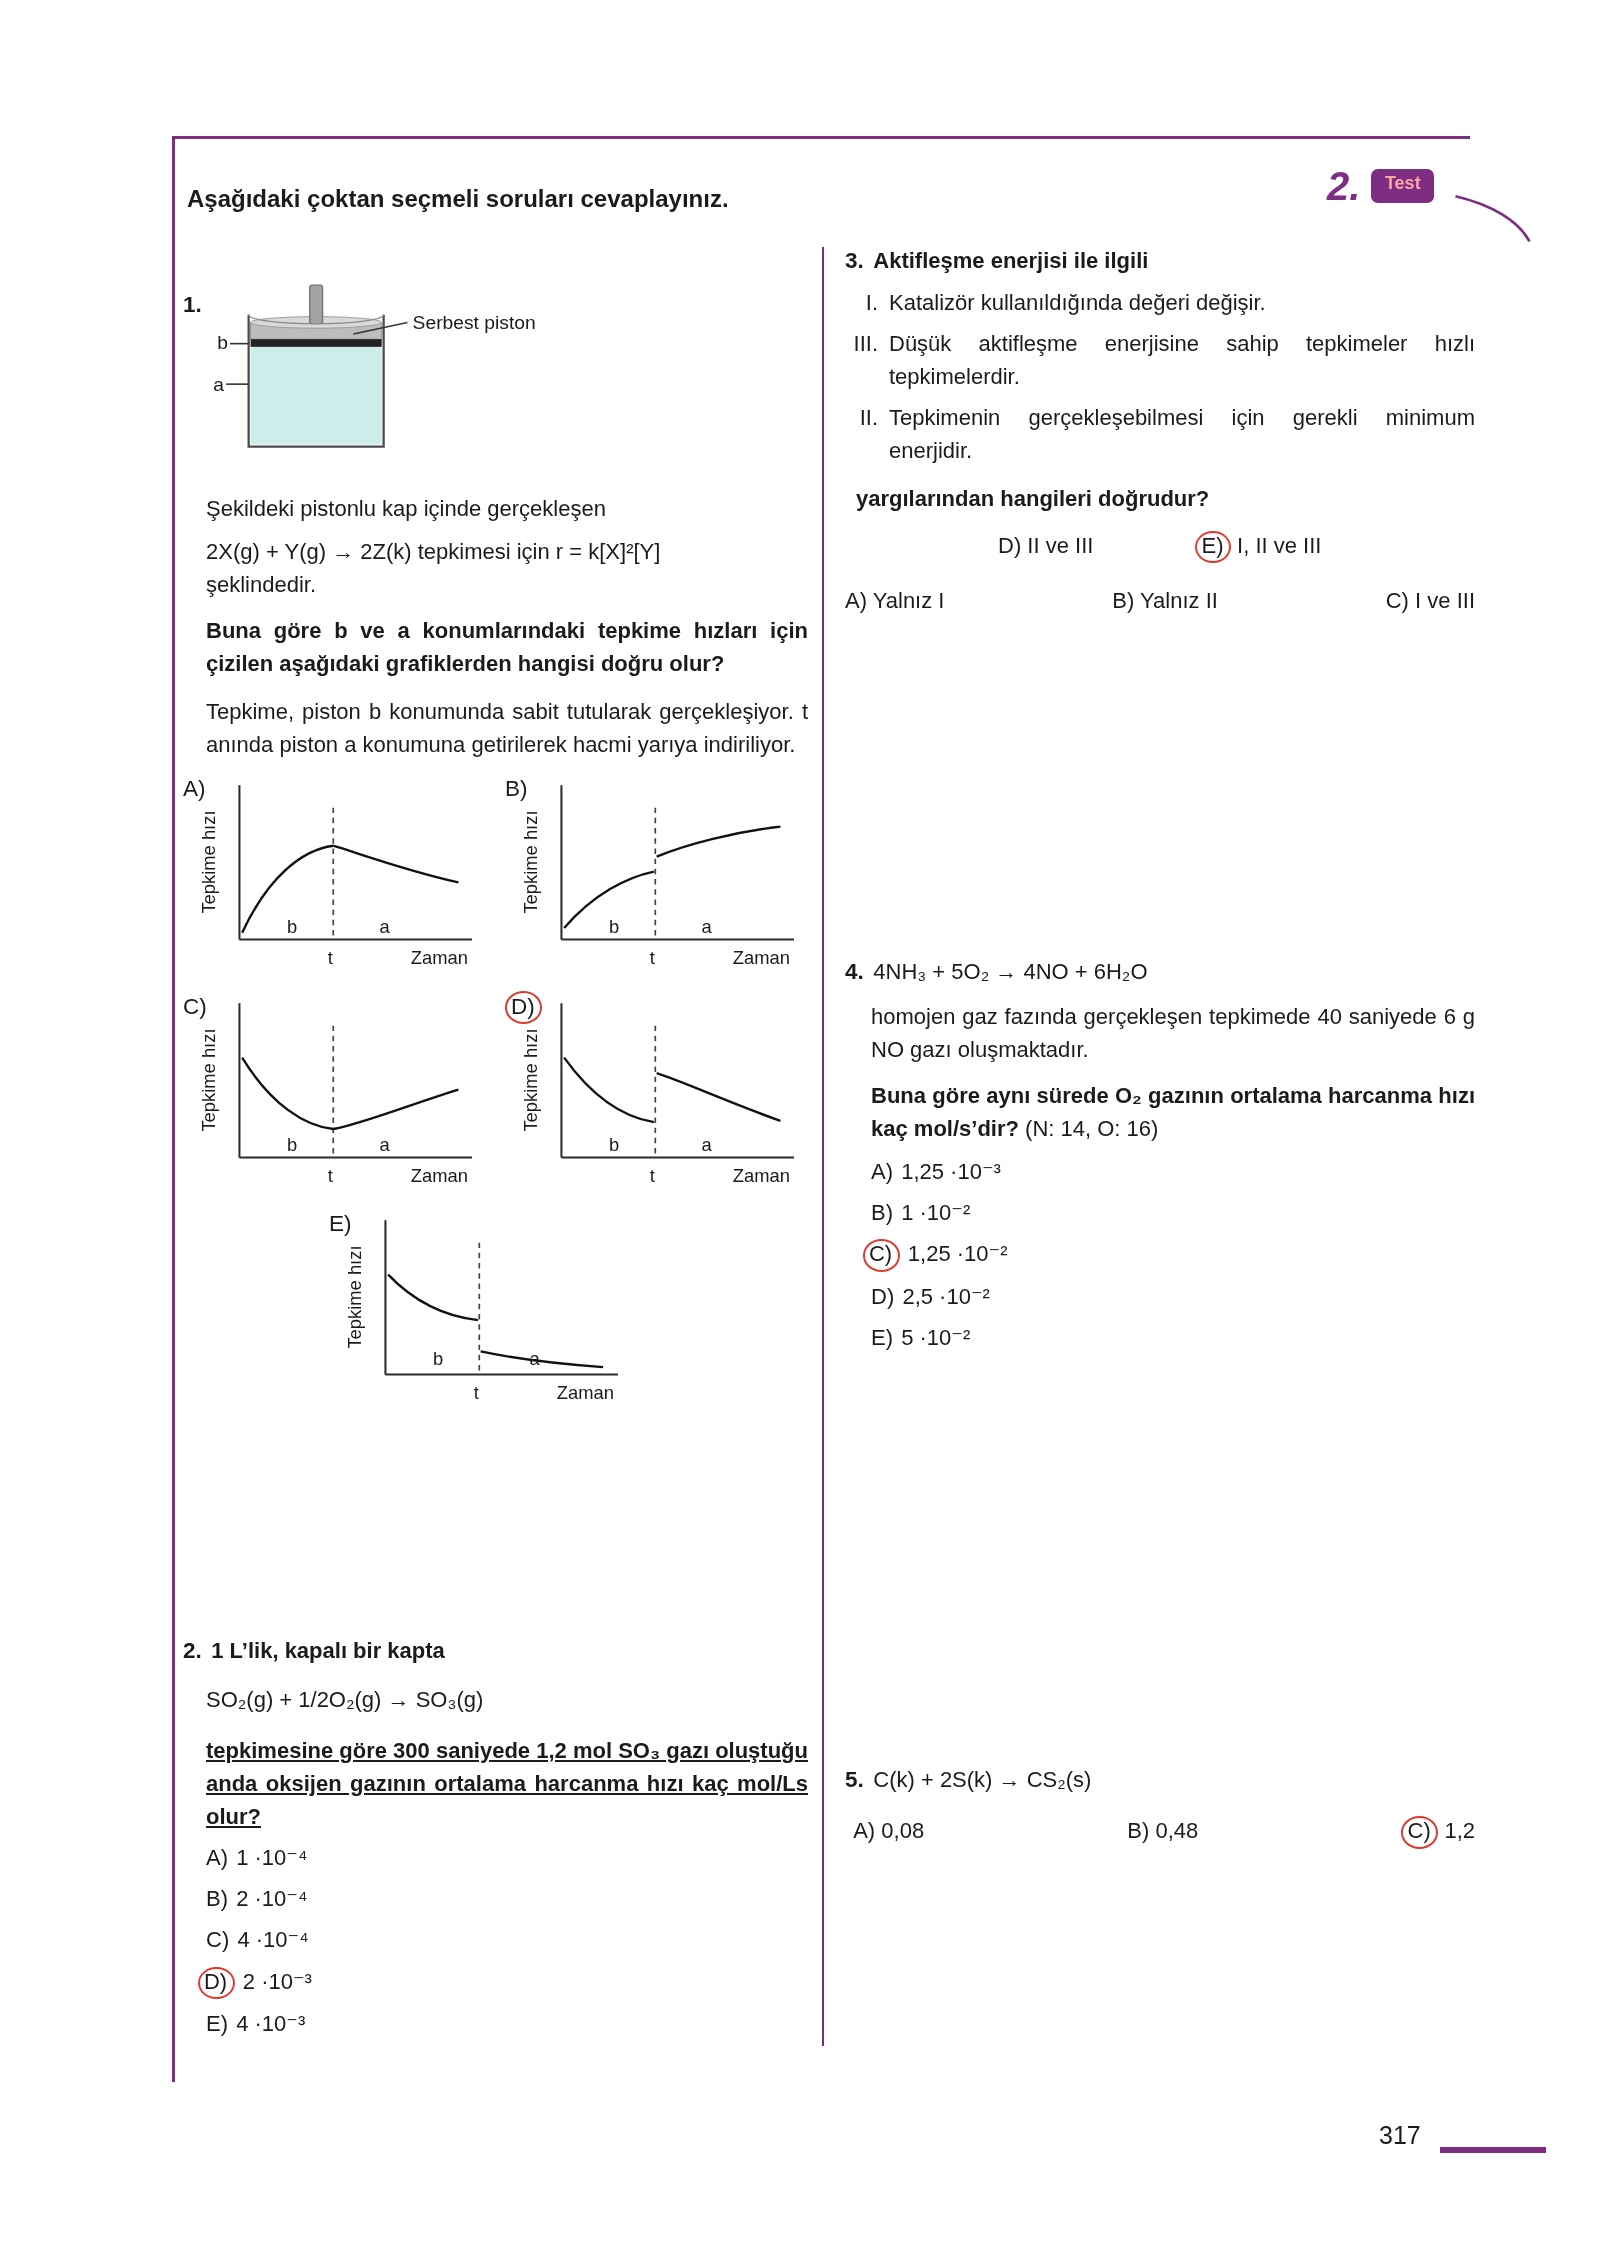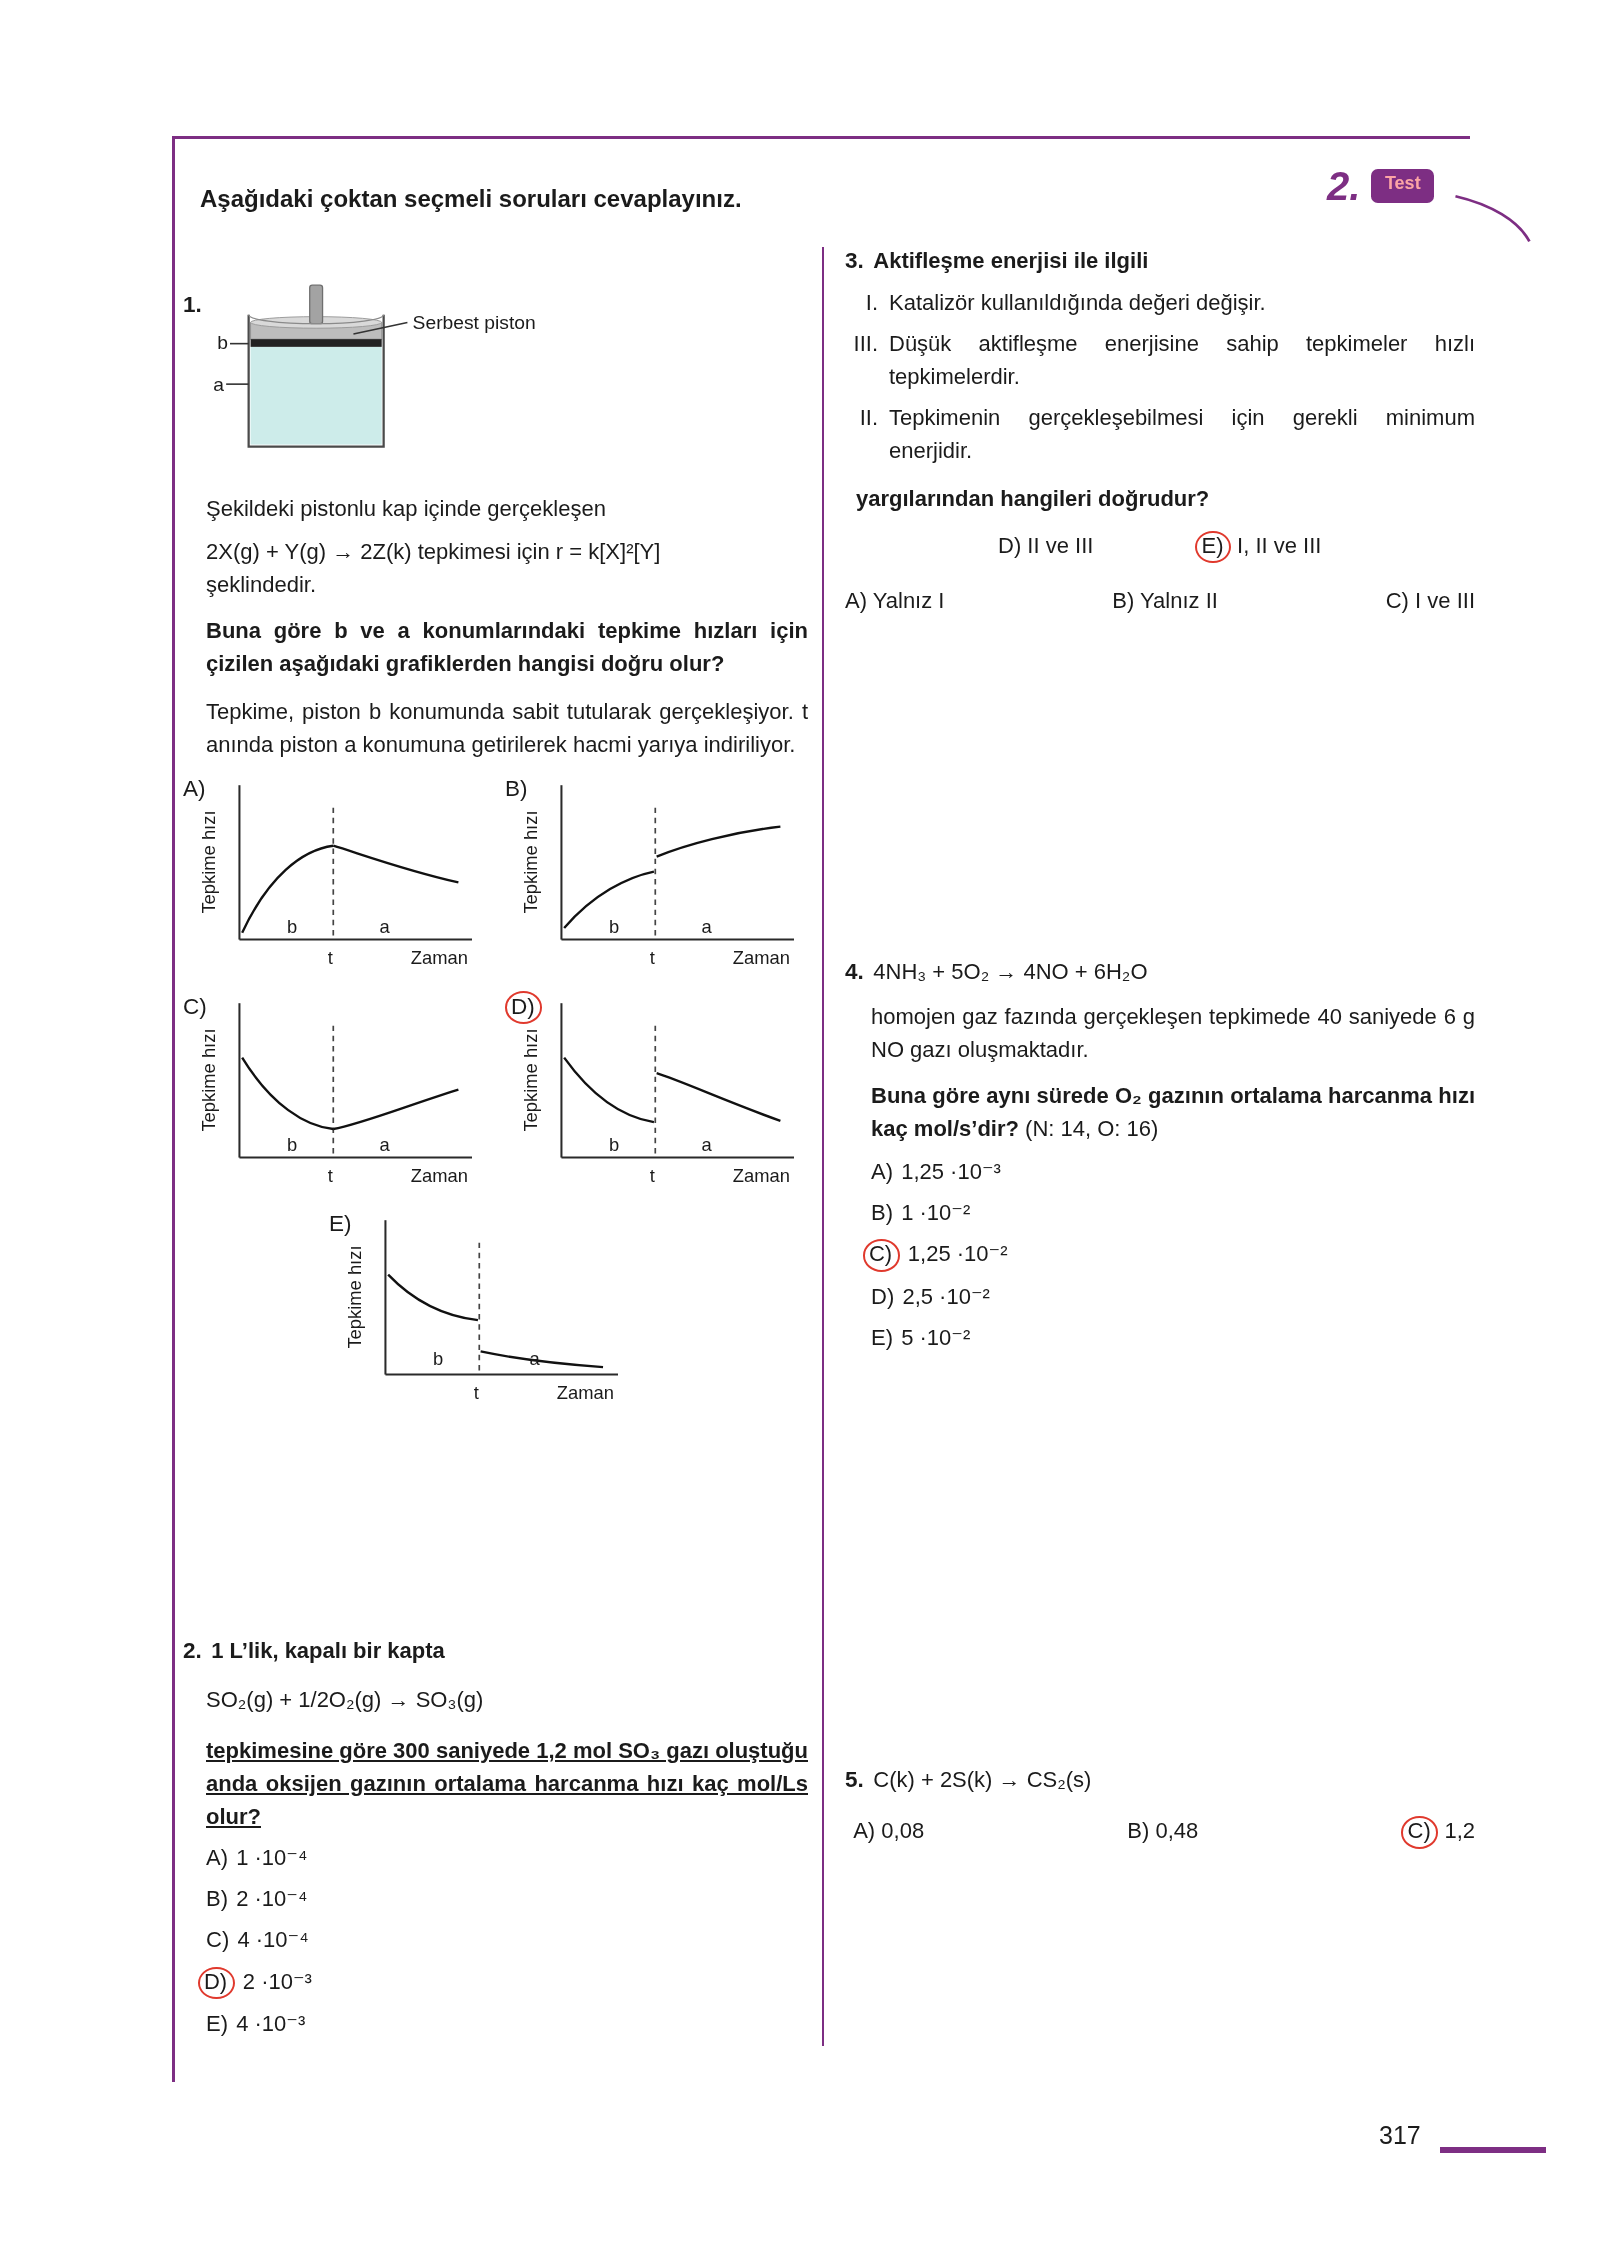--- a/index.html
+++ b/index.html
@@ -10,21 +10,21 @@
     font-family:"Liberation Sans","DejaVu Sans",sans-serif;
   }
   .bold { font-weight:700; }
   .jus  { text-align:justify; }
 
   
   .topline  { position:absolute; left:172px; top:136px; width:1298px; height:2.7px; background:#7d2e83; }
   .leftline { position:absolute; left:172px; top:136px; width:2.7px; height:1946px; background:#7d2e83; }
   .colline  { position:absolute; left:822px; top:247px; width:2px;  height:1799px; background:#7d2e83; }
 
-  .header { position:absolute; left:200px; top:181px; font-size:24px; font-weight:700; }
+  .header { position:absolute; left:187px; top:181px; font-size:24px; font-weight:700; }
 
   .testbadge { position:absolute; left:1327px; top:166px; display:flex; align-items:center; gap:11px; }
   .testnum  { font-size:40px; font-weight:700; font-style:italic; color:#7d2e83; line-height:1; }
   .testpill { background:#7d2e83; color:#fca5a5; font-size:18px; font-weight:700; padding:1.4px 13.6px 5.5px; border-radius:6.8px; }
   .swoosh { position:absolute; left:1450px; top:192px; }
 
   .footer-num { position:absolute; left:1379px; top:2117px; font-size:25px; }
   .footer-bar { position:absolute; left:1440px; top:2147px; width:106px; height:6.1px; background:#7d2e83; }
 
   .q { position:absolute; }

